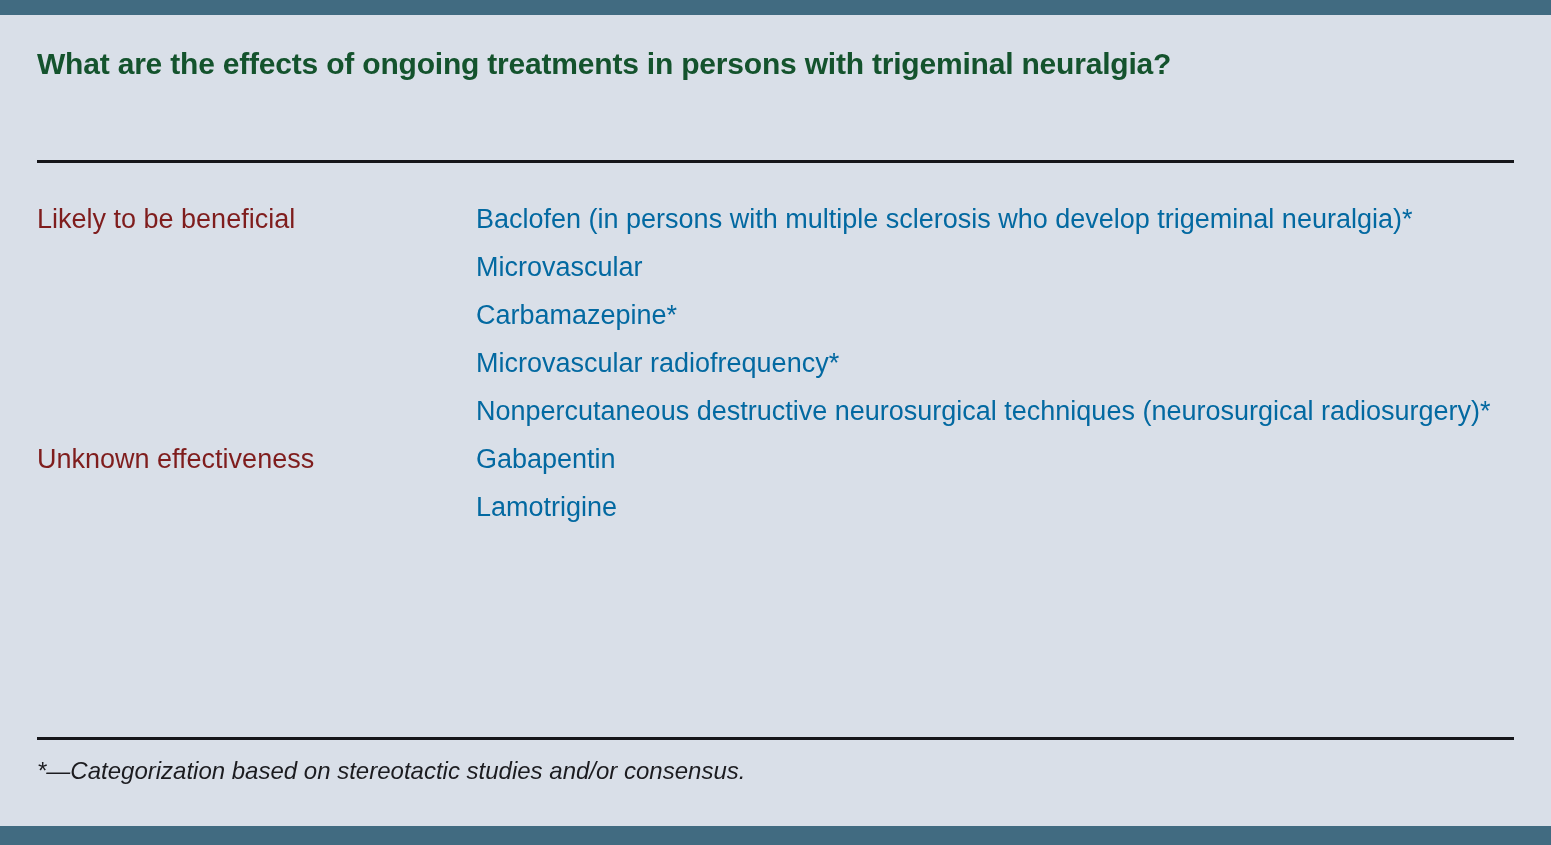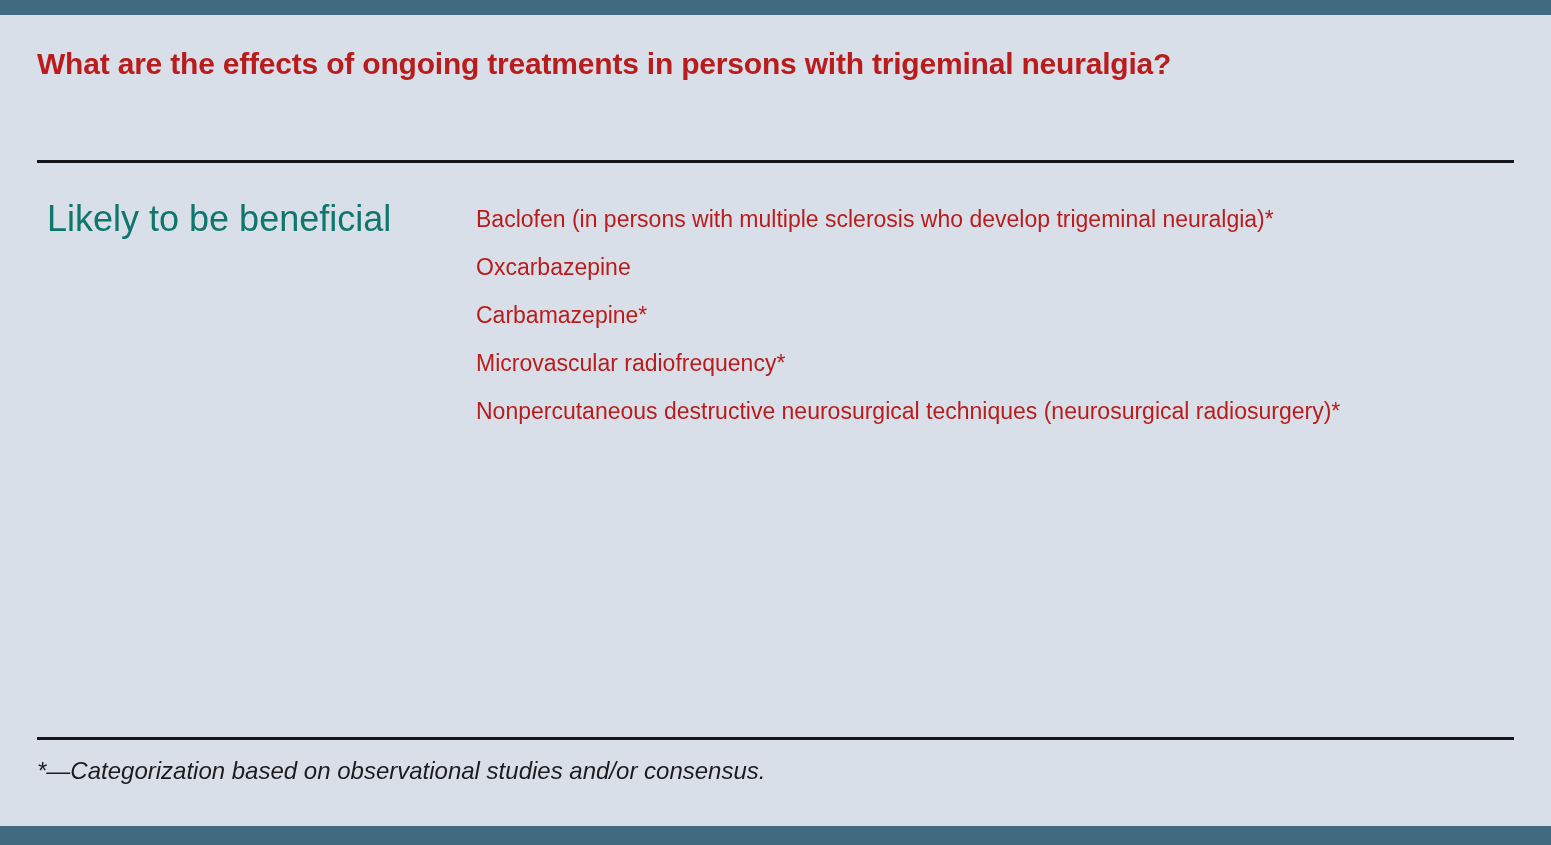--- a/index.html
+++ b/index.html
@@ -41,21 +41,21 @@
 
   .table-title {
     position: absolute;
     left: 0;
     top: 30px;
     width: 1372px;
     font-family: "Liberation Sans", sans-serif;
     font-weight: bold;
     font-size: 30px;
     line-height: 38px;
-    color: #b91c1c;
+    color: #14532d;
     letter-spacing: -0.2px;
   }
 
   .hr {
     position: absolute;
     left: 0;
     width: 1477px;
     height: 3px;
     background: #16161a;
   }
@@ -69,40 +69,40 @@
     width: 1477px;
   }
 
   .trow {
     position: relative;
     display: block;
   }
 
   .cat-label {
     position: absolute;
-    left: 10px;
+    left: 0;
     top: 0;
     width: 420px;
-    font-size: 36px;
+    font-size: 27px;
     line-height: 44px;
-    color: #0f766e;
+    color: #7f1d1d;
     padding-left: 24px;
     text-indent: -24px;
   }
 
   .item-list {
     margin: 0;
     padding: 0;
     list-style: none;
   }
 
   .item {
-    font-size: 23px;
+    font-size: 27px;
     line-height: 44px;
-    color: #b91c1c;
+    color: #0369a1;
     margin-left: 439px;
     padding-left: 30px;
     text-indent: -30px;
     padding-bottom: 4px;
   }
 
   .footnote {
     position: absolute;
     left: 0;
     top: 740px;
@@ -125,36 +125,43 @@
     <div class="table-title">What are the effects of ongoing treatments in persons with trigeminal neuralgia?</div>
 
     <div class="hr head"></div>
 
     <div class="table-body">
 
       <div class="trow">
         <div class="cat-label">Likely to be beneficial</div>
         <ul class="item-list">
           <li class="item">Baclofen (in persons with multiple sclerosis who develop trigeminal neuralgia)*</li>
-          <li class="item">Oxcarbazepine</li>
+          <li class="item">Microvascular</li>
           <li class="item">Carbamazepine*</li>
         </ul>
       </div>
 
       <div class="trow">
         <ul class="item-list">
           <li class="item">Microvascular radiofrequency*</li>
           <li class="item">Nonpercutaneous destructive neurosurgical techniques (neurosurgical radiosurgery)*</li>
         </ul>
       </div>
 
+      <div class="trow">
+        <div class="cat-label">Unknown effectiveness</div>
+        <ul class="item-list">
+          <li class="item">Gabapentin</li>
+          <li class="item">Lamotrigine</li>
+        </ul>
+      </div>
 
     </div>
 
     <div class="hr foot"></div>
 
-    <div class="footnote">*—Categorization based on observational studies and/or consensus.</div>
+    <div class="footnote">*—Categorization based on stereotactic studies and/or consensus.</div>
 
   </div>
 
   <div class="rule-bar bottom"></div>
 
 </div>
 
 </body></html>

